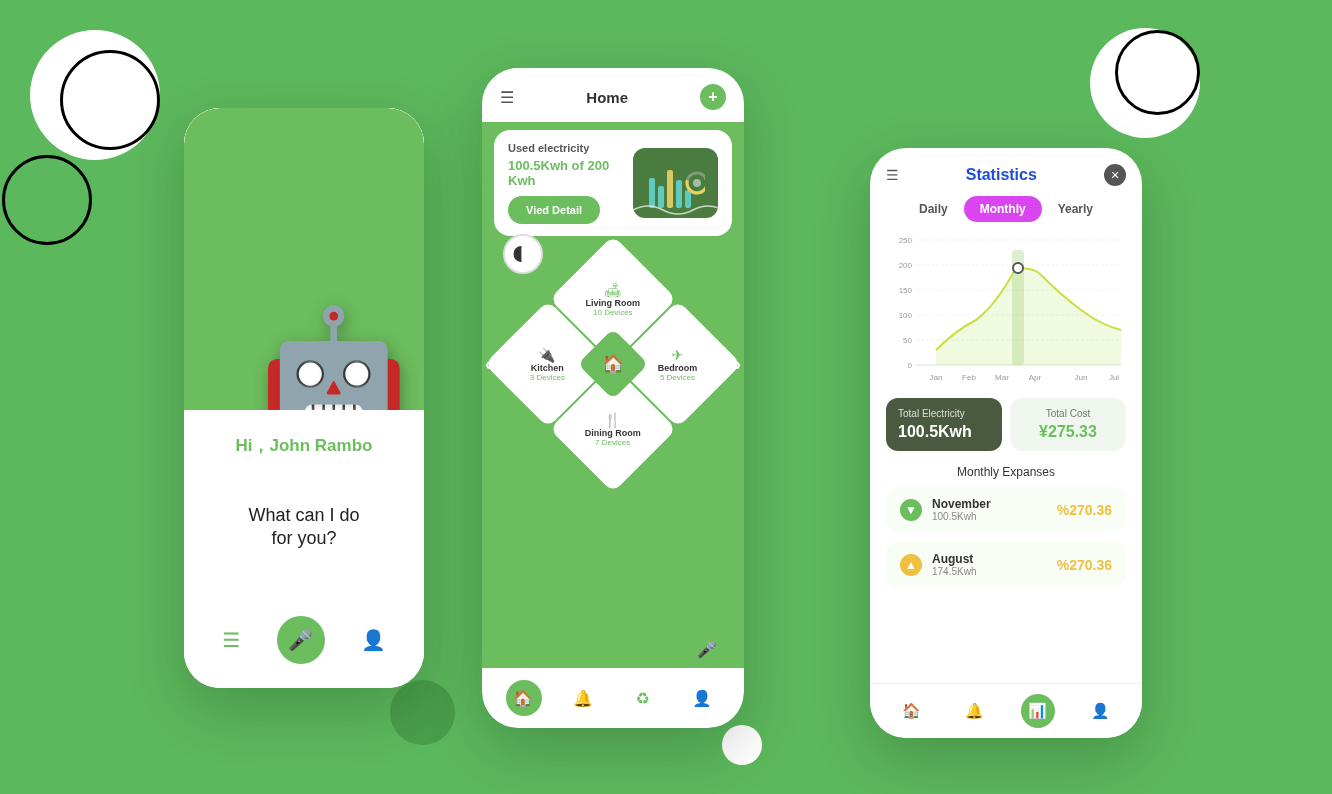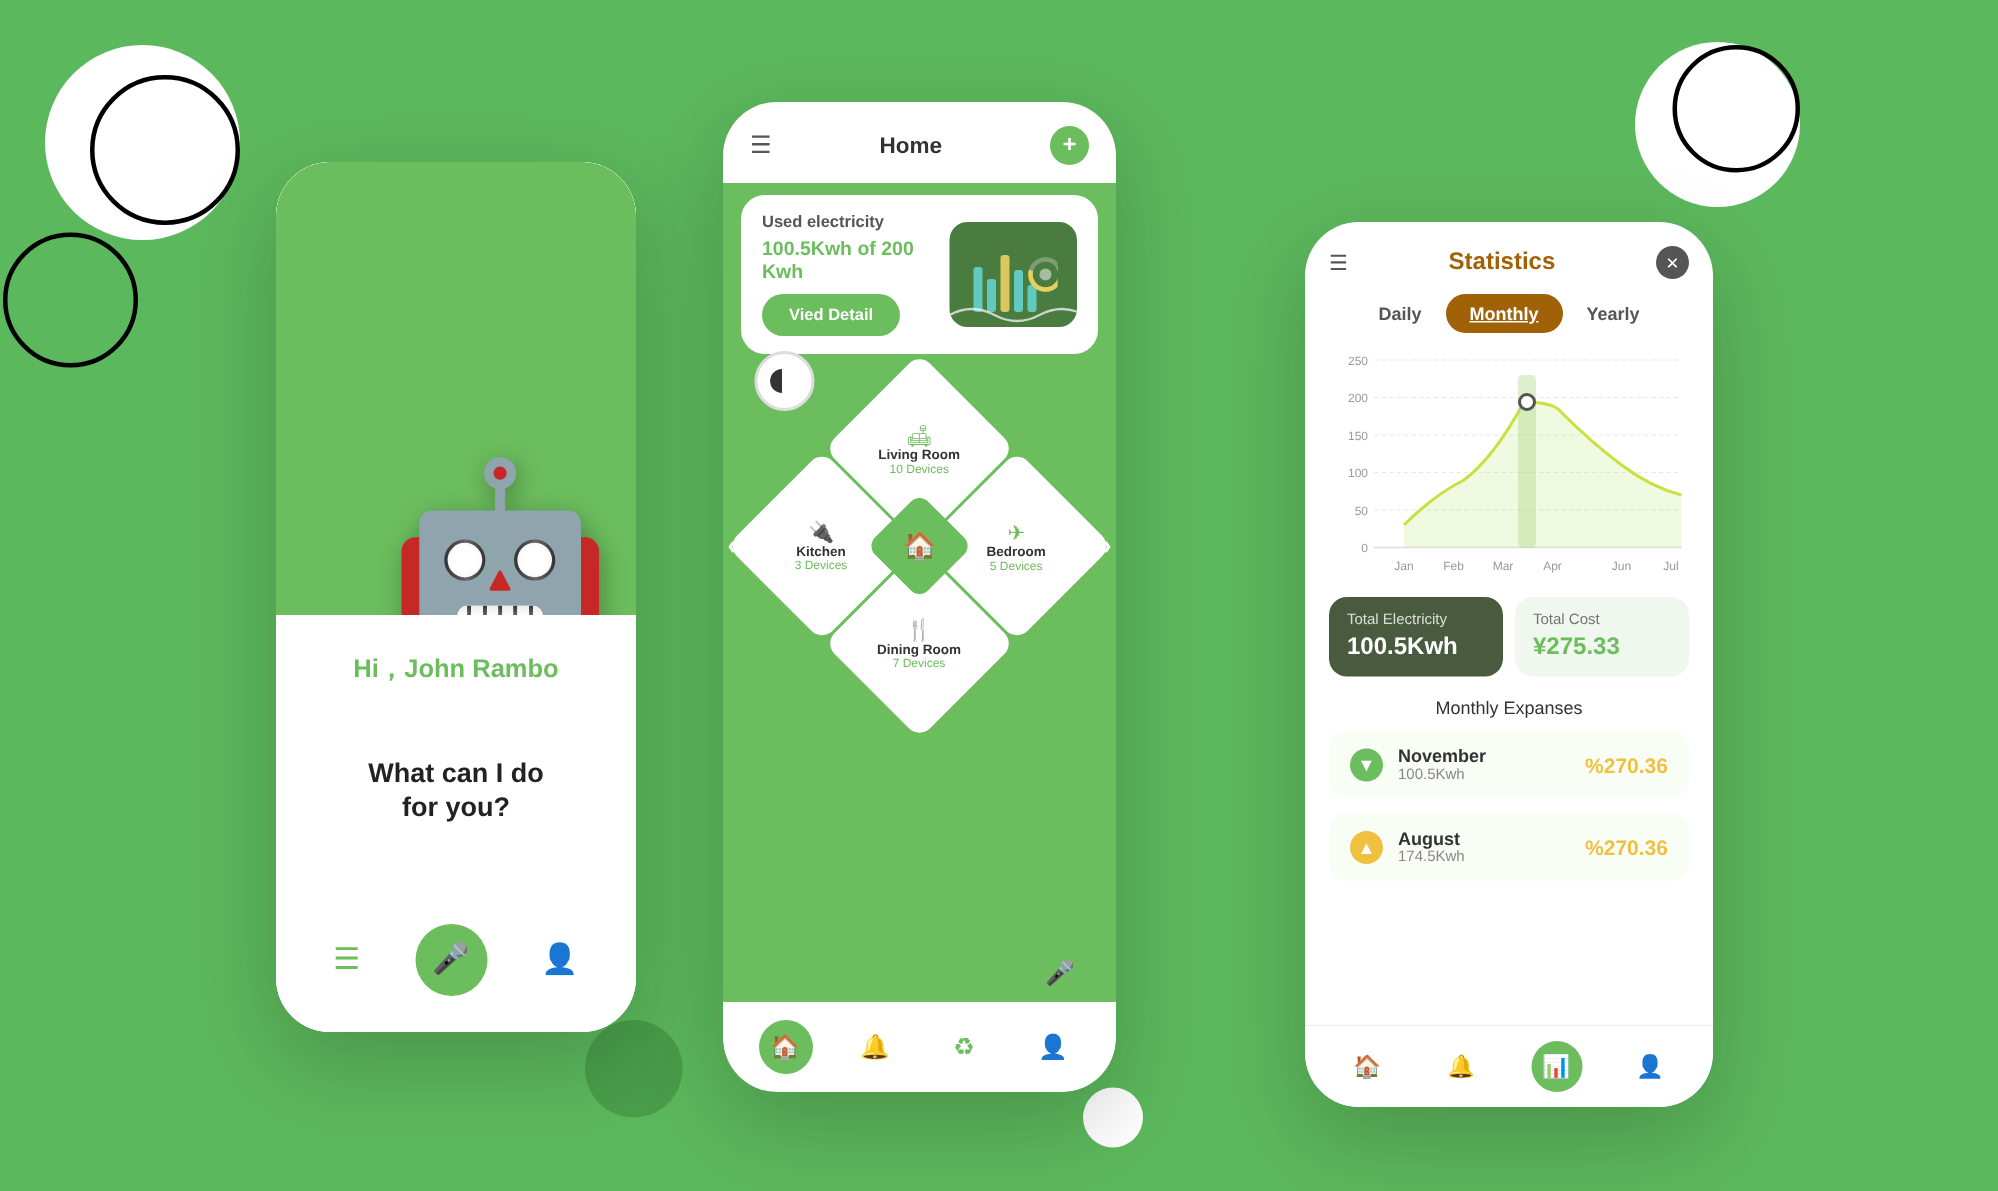--- a/index.html
+++ b/index.html
@@ -70,21 +70,21 @@
     .greeting-name {
       color: #6cbd5e;
       font-size: 17px;
       font-weight: 600;
       margin-bottom: 24px;
     }
 
     .greeting-question {
       color: #222;
       font-size: 18px;
-      font-weight: 700;
+      font-weight: 400;
       line-height: 1.3;
       margin-top: 47px;
     }
 
     .left-bottom-bar {
       display: flex;
       align-items: center;
       justify-content: space-around;
       width: 100%;
       padding: 8px 0;
@@ -205,21 +205,21 @@
     .stats-header {
       display: flex;
       align-items: center;
       justify-content: space-between;
       padding: 16px 16px 10px;
     }
 
     .stats-title {
       font-size: 16px;
       font-weight: 700;
-      color: #a16207;
+      color: #1d4ed8;
       flex: 1;
       text-align: center;
     }
 
     .close-btn {
       width: 22px;
       height: 22px;
       background: #555;
       border-radius: 50%;
       display: flex;
@@ -240,23 +240,22 @@
     .stats-tab {
       padding: 6px 16px;
       border-radius: 20px;
       font-size: 12px;
       font-weight: 600;
       color: #555;
       cursor: pointer;
     }
 
     .stats-tab.active {
-      background: #a16207;
+      background: #d946ef;
       color: white;
-      text-decoration: underline;
     }
 
     
     .chart-area {
       padding: 0 16px;
       height: 160px;
       position: relative;
     }
 
     .chart-svg {
@@ -278,20 +277,21 @@
     }
 
     .stat-card.dark {
       background: #4a5a3e;
       color: white;
     }
 
     .stat-card.light {
       background: #f0f7ee;
       color: #333;
+      text-align: center;
     }
 
     .stat-card-label {
       font-size: 10px;
       opacity: 0.8;
       margin-bottom: 4px;
     }
 
     .stat-card-value {
       font-size: 16px;

